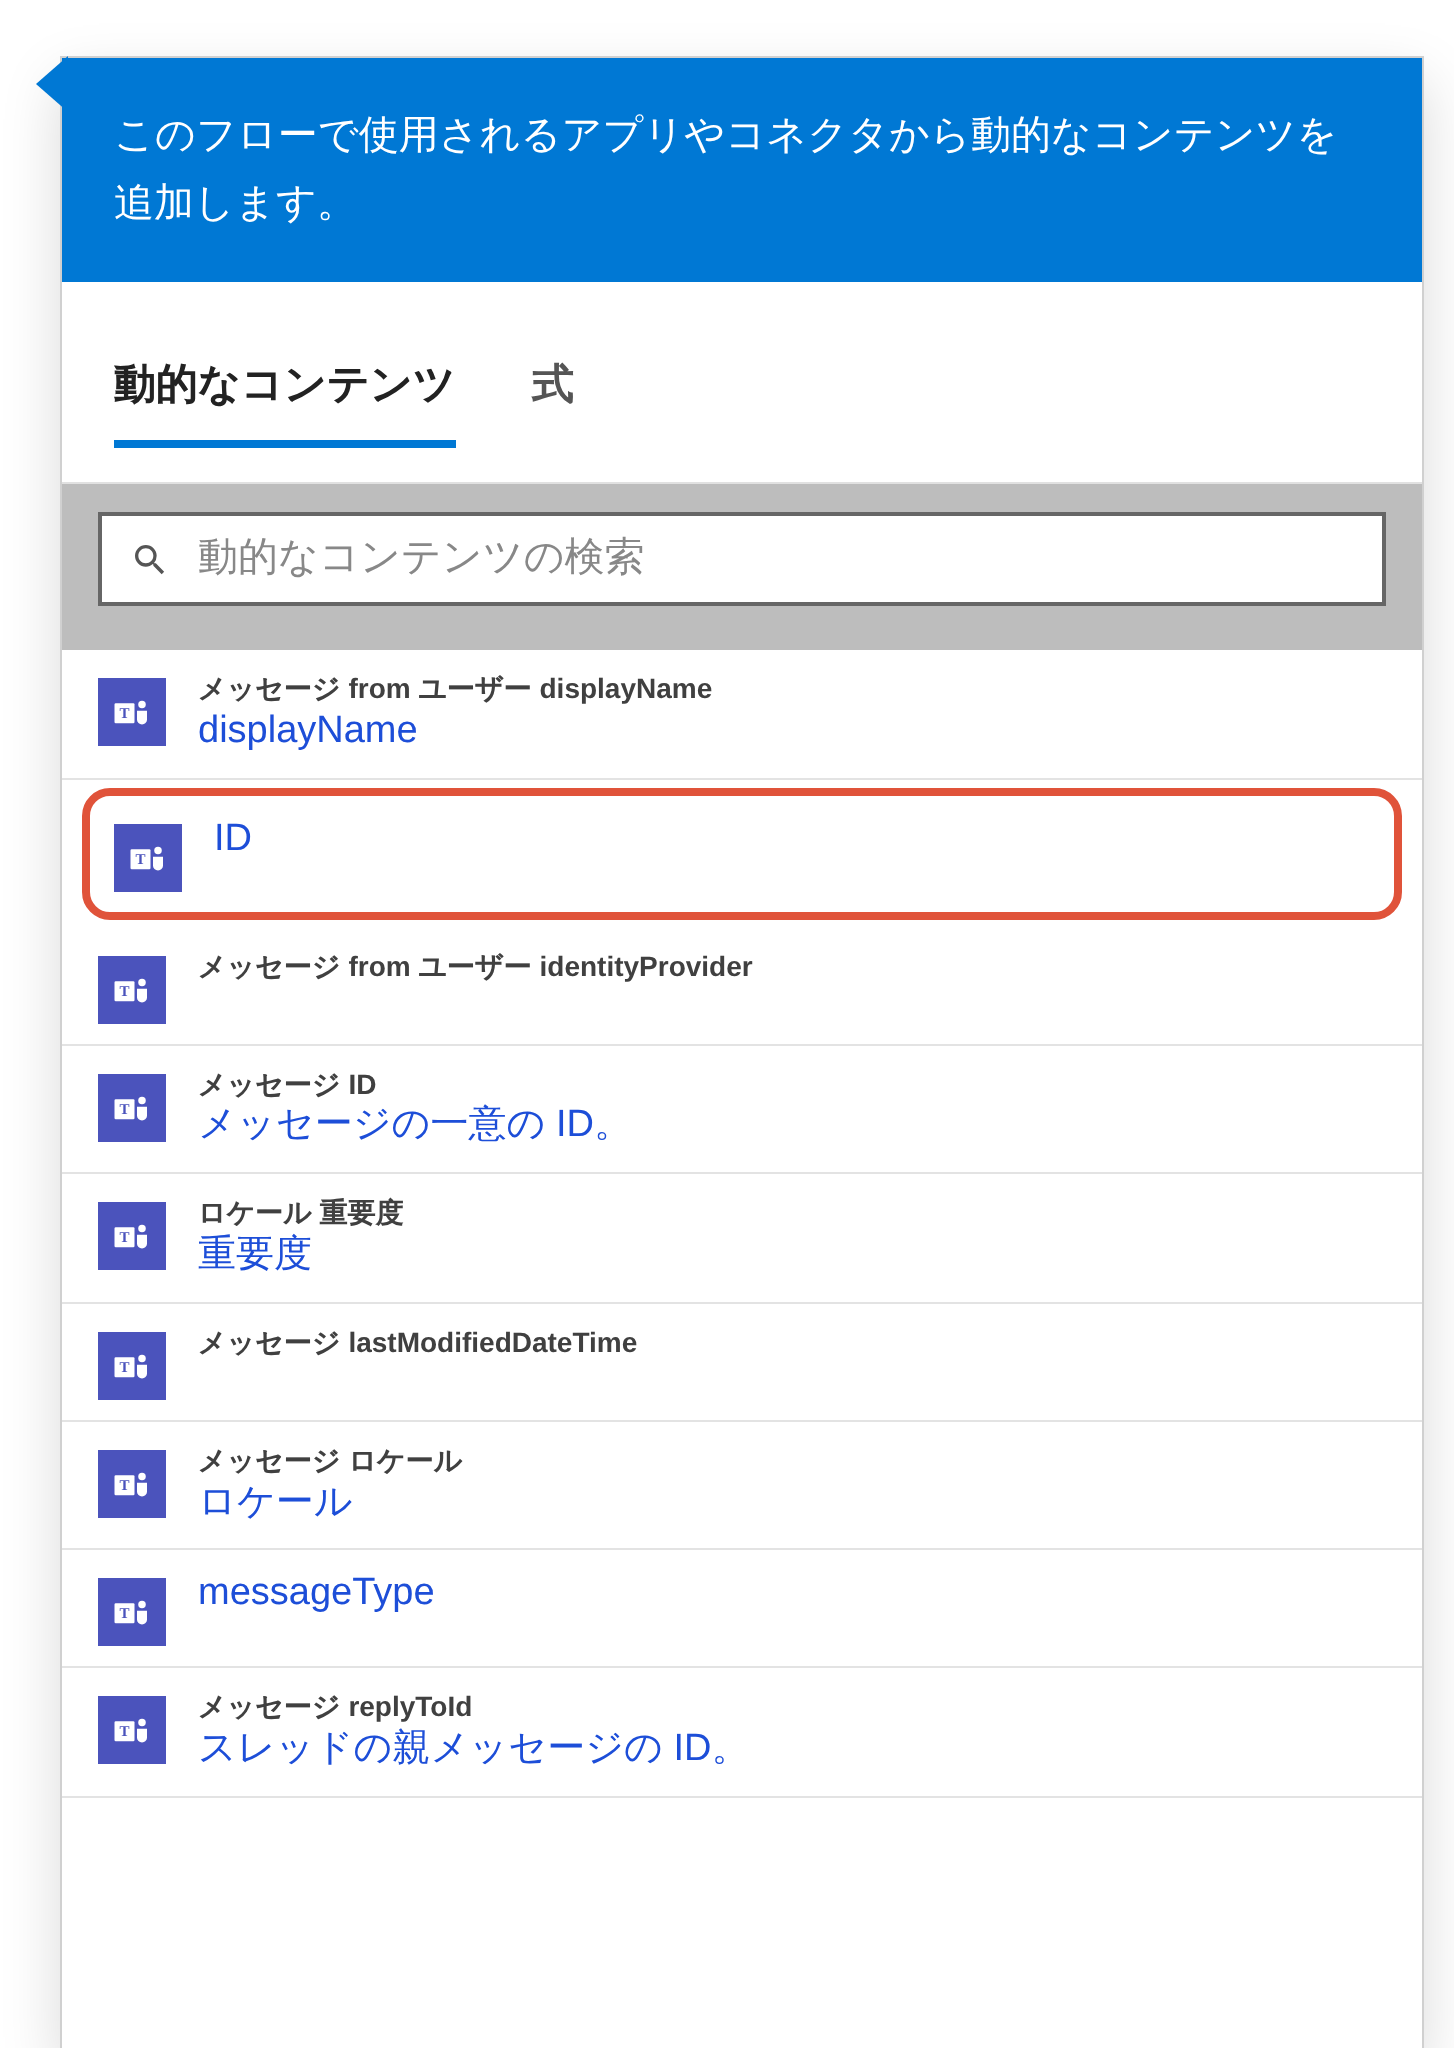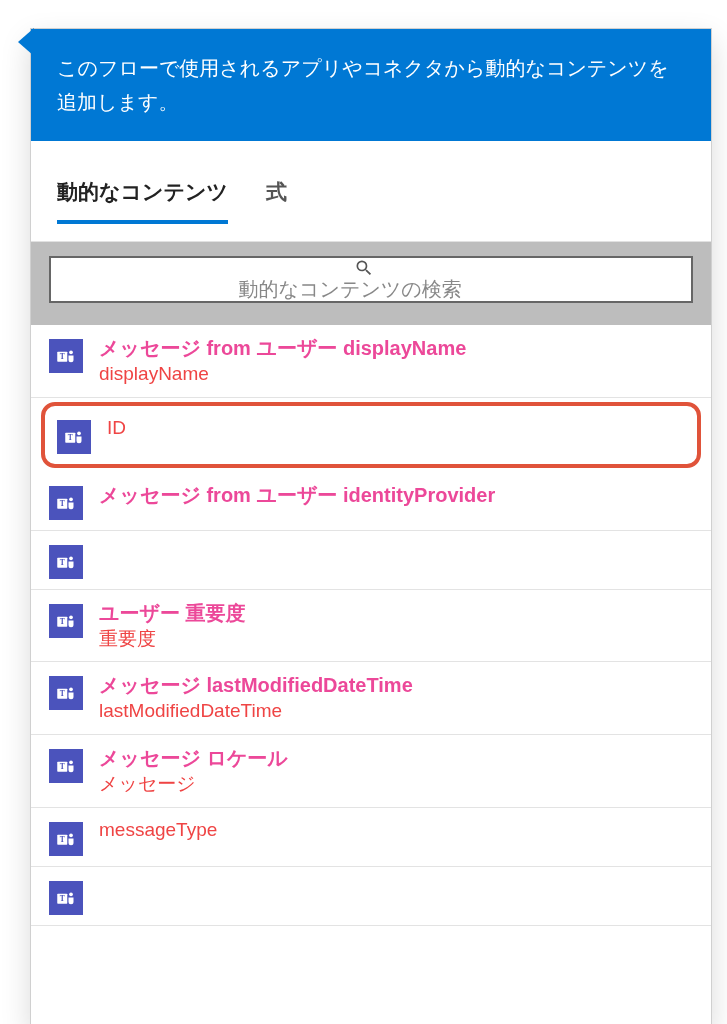--- a/index.html
+++ b/index.html
@@ -60,22 +60,21 @@
   }
   .search-wrap {
     background: #bdbdbd;
     padding: 14px 18px 22px 18px;
   }
   .search {
     display: flex;
     align-items: center;
     background: #fff;
     border: 2px solid #666;
-    padding: 0 14px;
-    flex-direction: column;
+    padding: 10px 14px;
   }
   .search .icon { color: #555; margin-right: 14px; display:flex; }
   .search input {
     border: none;
     outline: none;
     font-size: 20px;
     flex: 1;
     color: #333;
   }
   .search input::placeholder { color: #888; }
@@ -93,27 +92,27 @@
     display: flex;
     align-items: center; justify-content: center;
     flex: 0 0 34px;
     margin-right: 16px;
     margin-top: 4px;
   }
   .item .badge svg { fill: #fff; }
   .item .txt { flex: 1 1 auto; }
   .item .title {
     font-weight: 700;
-    font-size: 20px;
-    color: #ec4899;
+    font-size: 14px;
+    color: #404040;
     line-height: 1.35;
   }
   .item .desc {
     font-size: 19px;
-    color: #ef4444;
+    color: #1d4ed8;
     line-height: 1.3;
   }
   .item.highlighted {
     border: 4px solid #e0533a;
     border-radius: 14px;
     margin: 4px 10px;
     padding: 10px 12px;
   }
 </style>
 </head>
@@ -186,61 +185,64 @@
       </div>
       <div class="item">
         <div class="badge">
           <svg width="20" height="20" viewBox="0 0 32 32">
             <rect x="2" y="9" width="16" height="16" rx="1" fill="#fff"></rect>
             <text x="10" y="21" text-anchor="middle" font-family="Segoe UI" font-weight="700" font-size="12" fill="#4b53bc">T</text>
             <circle cx="24" cy="10" r="3" fill="#fff"></circle>
             <path d="M20 15 h8 v7 a4 4 0 0 1 -8 0 z" fill="#fff"></path>
           </svg>
         </div>
-      </div>
-      <div class="item">
-        <div class="badge">
-          <svg width="20" height="20" viewBox="0 0 32 32">
-            <rect x="2" y="9" width="16" height="16" rx="1" fill="#fff"></rect>
-            <text x="10" y="21" text-anchor="middle" font-family="Segoe UI" font-weight="700" font-size="12" fill="#4b53bc">T</text>
-            <circle cx="24" cy="10" r="3" fill="#fff"></circle>
-            <path d="M20 15 h8 v7 a4 4 0 0 1 -8 0 z" fill="#fff"></path>
-          </svg>
-        </div>
-        <div class="txt">
-          <div class="title">ユーザー 重要度</div>
+        <div class="txt">
+          <div class="title">メッセージ ID</div>
+          <div class="desc">メッセージの一意の ID。</div>
+        </div>
+      </div>
+      <div class="item">
+        <div class="badge">
+          <svg width="20" height="20" viewBox="0 0 32 32">
+            <rect x="2" y="9" width="16" height="16" rx="1" fill="#fff"></rect>
+            <text x="10" y="21" text-anchor="middle" font-family="Segoe UI" font-weight="700" font-size="12" fill="#4b53bc">T</text>
+            <circle cx="24" cy="10" r="3" fill="#fff"></circle>
+            <path d="M20 15 h8 v7 a4 4 0 0 1 -8 0 z" fill="#fff"></path>
+          </svg>
+        </div>
+        <div class="txt">
+          <div class="title">ロケール 重要度</div>
           <div class="desc">重要度</div>
         </div>
       </div>
       <div class="item">
         <div class="badge">
           <svg width="20" height="20" viewBox="0 0 32 32">
             <rect x="2" y="9" width="16" height="16" rx="1" fill="#fff"></rect>
             <text x="10" y="21" text-anchor="middle" font-family="Segoe UI" font-weight="700" font-size="12" fill="#4b53bc">T</text>
             <circle cx="24" cy="10" r="3" fill="#fff"></circle>
             <path d="M20 15 h8 v7 a4 4 0 0 1 -8 0 z" fill="#fff"></path>
           </svg>
         </div>
         <div class="txt">
           <div class="title">メッセージ lastModifiedDateTime</div>
-          <div class="desc">lastModifiedDateTime</div>
         </div>
       </div>
       <div class="item">
         <div class="badge">
           <svg width="20" height="20" viewBox="0 0 32 32">
             <rect x="2" y="9" width="16" height="16" rx="1" fill="#fff"></rect>
             <text x="10" y="21" text-anchor="middle" font-family="Segoe UI" font-weight="700" font-size="12" fill="#4b53bc">T</text>
             <circle cx="24" cy="10" r="3" fill="#fff"></circle>
             <path d="M20 15 h8 v7 a4 4 0 0 1 -8 0 z" fill="#fff"></path>
           </svg>
         </div>
         <div class="txt">
           <div class="title">メッセージ ロケール</div>
-          <div class="desc">メッセージ</div>
+          <div class="desc">ロケール</div>
         </div>
       </div>
       <div class="item">
         <div class="badge">
           <svg width="20" height="20" viewBox="0 0 32 32">
             <rect x="2" y="9" width="16" height="16" rx="1" fill="#fff"></rect>
             <text x="10" y="21" text-anchor="middle" font-family="Segoe UI" font-weight="700" font-size="12" fill="#4b53bc">T</text>
             <circle cx="24" cy="10" r="3" fill="#fff"></circle>
             <path d="M20 15 h8 v7 a4 4 0 0 1 -8 0 z" fill="#fff"></path>
           </svg>
@@ -251,16 +253,20 @@
       </div>
       <div class="item">
         <div class="badge">
           <svg width="20" height="20" viewBox="0 0 32 32">
             <rect x="2" y="9" width="16" height="16" rx="1" fill="#fff"></rect>
             <text x="10" y="21" text-anchor="middle" font-family="Segoe UI" font-weight="700" font-size="12" fill="#4b53bc">T</text>
             <circle cx="24" cy="10" r="3" fill="#fff"></circle>
             <path d="M20 15 h8 v7 a4 4 0 0 1 -8 0 z" fill="#fff"></path>
           </svg>
         </div>
+        <div class="txt">
+          <div class="title">メッセージ replyToId</div>
+          <div class="desc">スレッドの親メッセージの ID。</div>
+        </div>
       </div>
     </div>
 
 </div>
 
 </body></html>

